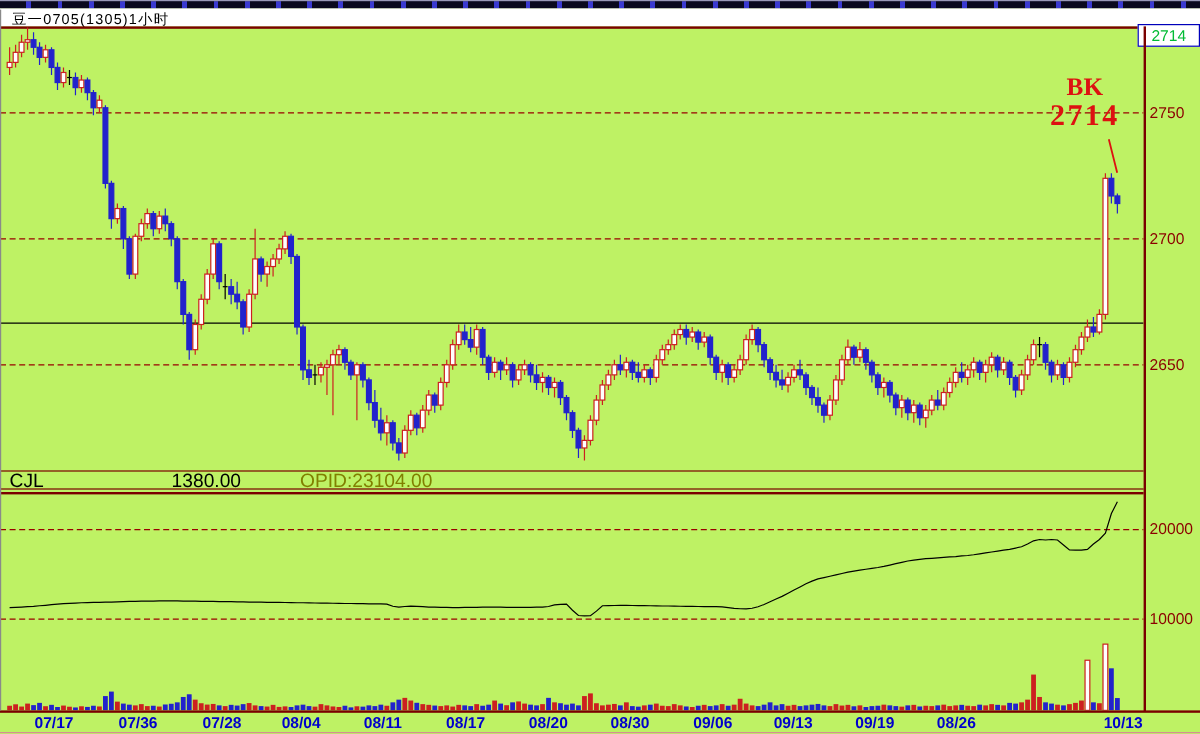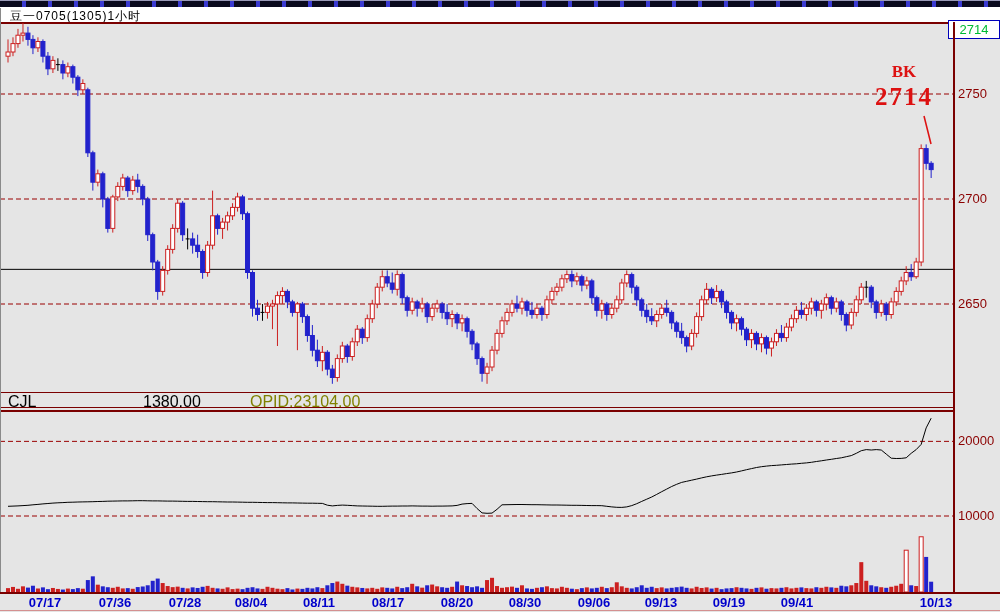--- a/index.html
+++ b/index.html
@@ -1,16 +1,16 @@
 <!DOCTYPE html>
 <html><head>
 <meta charset="utf-8">
 <style>
   html,body{margin:0;padding:0;background:#ffffff;}
-  #app{position:relative;width:1000px;height:612px;background:#e5e5e5;overflow:hidden;
+  #app{position:relative;width:1000px;height:612px;background:#bef264;overflow:hidden;
        font-family:"Liberation Sans","DejaVu Sans",sans-serif;}
   
   #top-strip{position:absolute;left:0;top:0;width:1000px;height:7px;background:#0a0a1e;
     background-image:repeating-linear-gradient(90deg,#0a0a1e 0 22px,#3a3ad0 22px 26px);
     border-top:1px solid #9a9ab8;box-sizing:border-box;}
   #close-btn{position:absolute;left:985px;top:8px;width:14px;height:16px;background:#ee1111;}
   
   #title-bar{position:absolute;left:0;top:7px;width:1000px;height:15px;background:#ffffff;}
   #chart-title{position:absolute;left:10px;top:1px;font-size:12px;color:#000000;letter-spacing:1px;}
   .hline{position:absolute;left:0;width:953px;background:#7a0000;}
@@ -26,21 +26,21 @@
   #price-svg{position:absolute;left:0;top:23px;}
   #lower-svg{position:absolute;left:0;top:412px;}
   
   .axlabel{position:absolute;left:958px;font-size:13px;color:#8b0000;}
   
   #price-box{position:absolute;left:948px;top:20px;width:50px;height:17px;border:1px solid #0000bb;
     background:#ffffff;color:#00bb33;font-size:13px;line-height:17px;text-align:center;}
   
   #bk-anno{position:absolute;left:868px;top:60px;width:72px;color:#dd1111;
     font-family:"Liberation Serif","DejaVu Serif",serif;font-weight:bold;text-align:center;}
-  #bk-line1{font-size:17px;line-height:24px;}
+  #bk-line1{font-size:21px;line-height:24px;}
   #bk-line2{font-size:25px;line-height:26px;letter-spacing:2px;}
   
   #cjl-header{position:absolute;left:0;top:393px;width:953px;height:14px;font-size:16px;}
   #cjl-name{position:absolute;left:8px;top:0;color:#000000;}
   #cjl-value{position:absolute;left:143px;top:0;color:#000000;}
   #cjl-opid{position:absolute;left:250px;top:0;color:#808000;}
   
   #date-axis{position:absolute;left:0;top:595px;width:996px;height:16px;}
   .dtick{position:absolute;top:0;transform:translateX(-50%);font-size:13px;font-weight:bold;color:#0000cc;white-space:nowrap;}
 </style>
@@ -660,19 +660,19 @@
       <div class="dtick" style="left: 115px;">07/36</div>
       <div class="dtick" style="left: 185px;">07/28</div>
       <div class="dtick" style="left: 251px;">08/04</div>
       <div class="dtick" style="left: 319px;">08/11</div>
       <div class="dtick" style="left: 388px;">08/17</div>
       <div class="dtick" style="left: 457px;">08/20</div>
       <div class="dtick" style="left: 525px;">08/30</div>
       <div class="dtick" style="left: 594px;">09/06</div>
       <div class="dtick" style="left: 661px;">09/13</div>
       <div class="dtick" style="left: 729px;">09/19</div>
-      <div class="dtick" style="left: 797px;">09/41</div>
+      <div class="dtick" style="left: 797px;">08/26</div>
       <div class="dtick" style="left: 844px; margin-top: 15px;">10/09</div>
       <div class="dtick" style="left: 936px;">10/13</div>
     </div>
   <div id="bottom-edge"></div>
   <div id="left-edge"></div>
 </div>
 
 </body></html>

